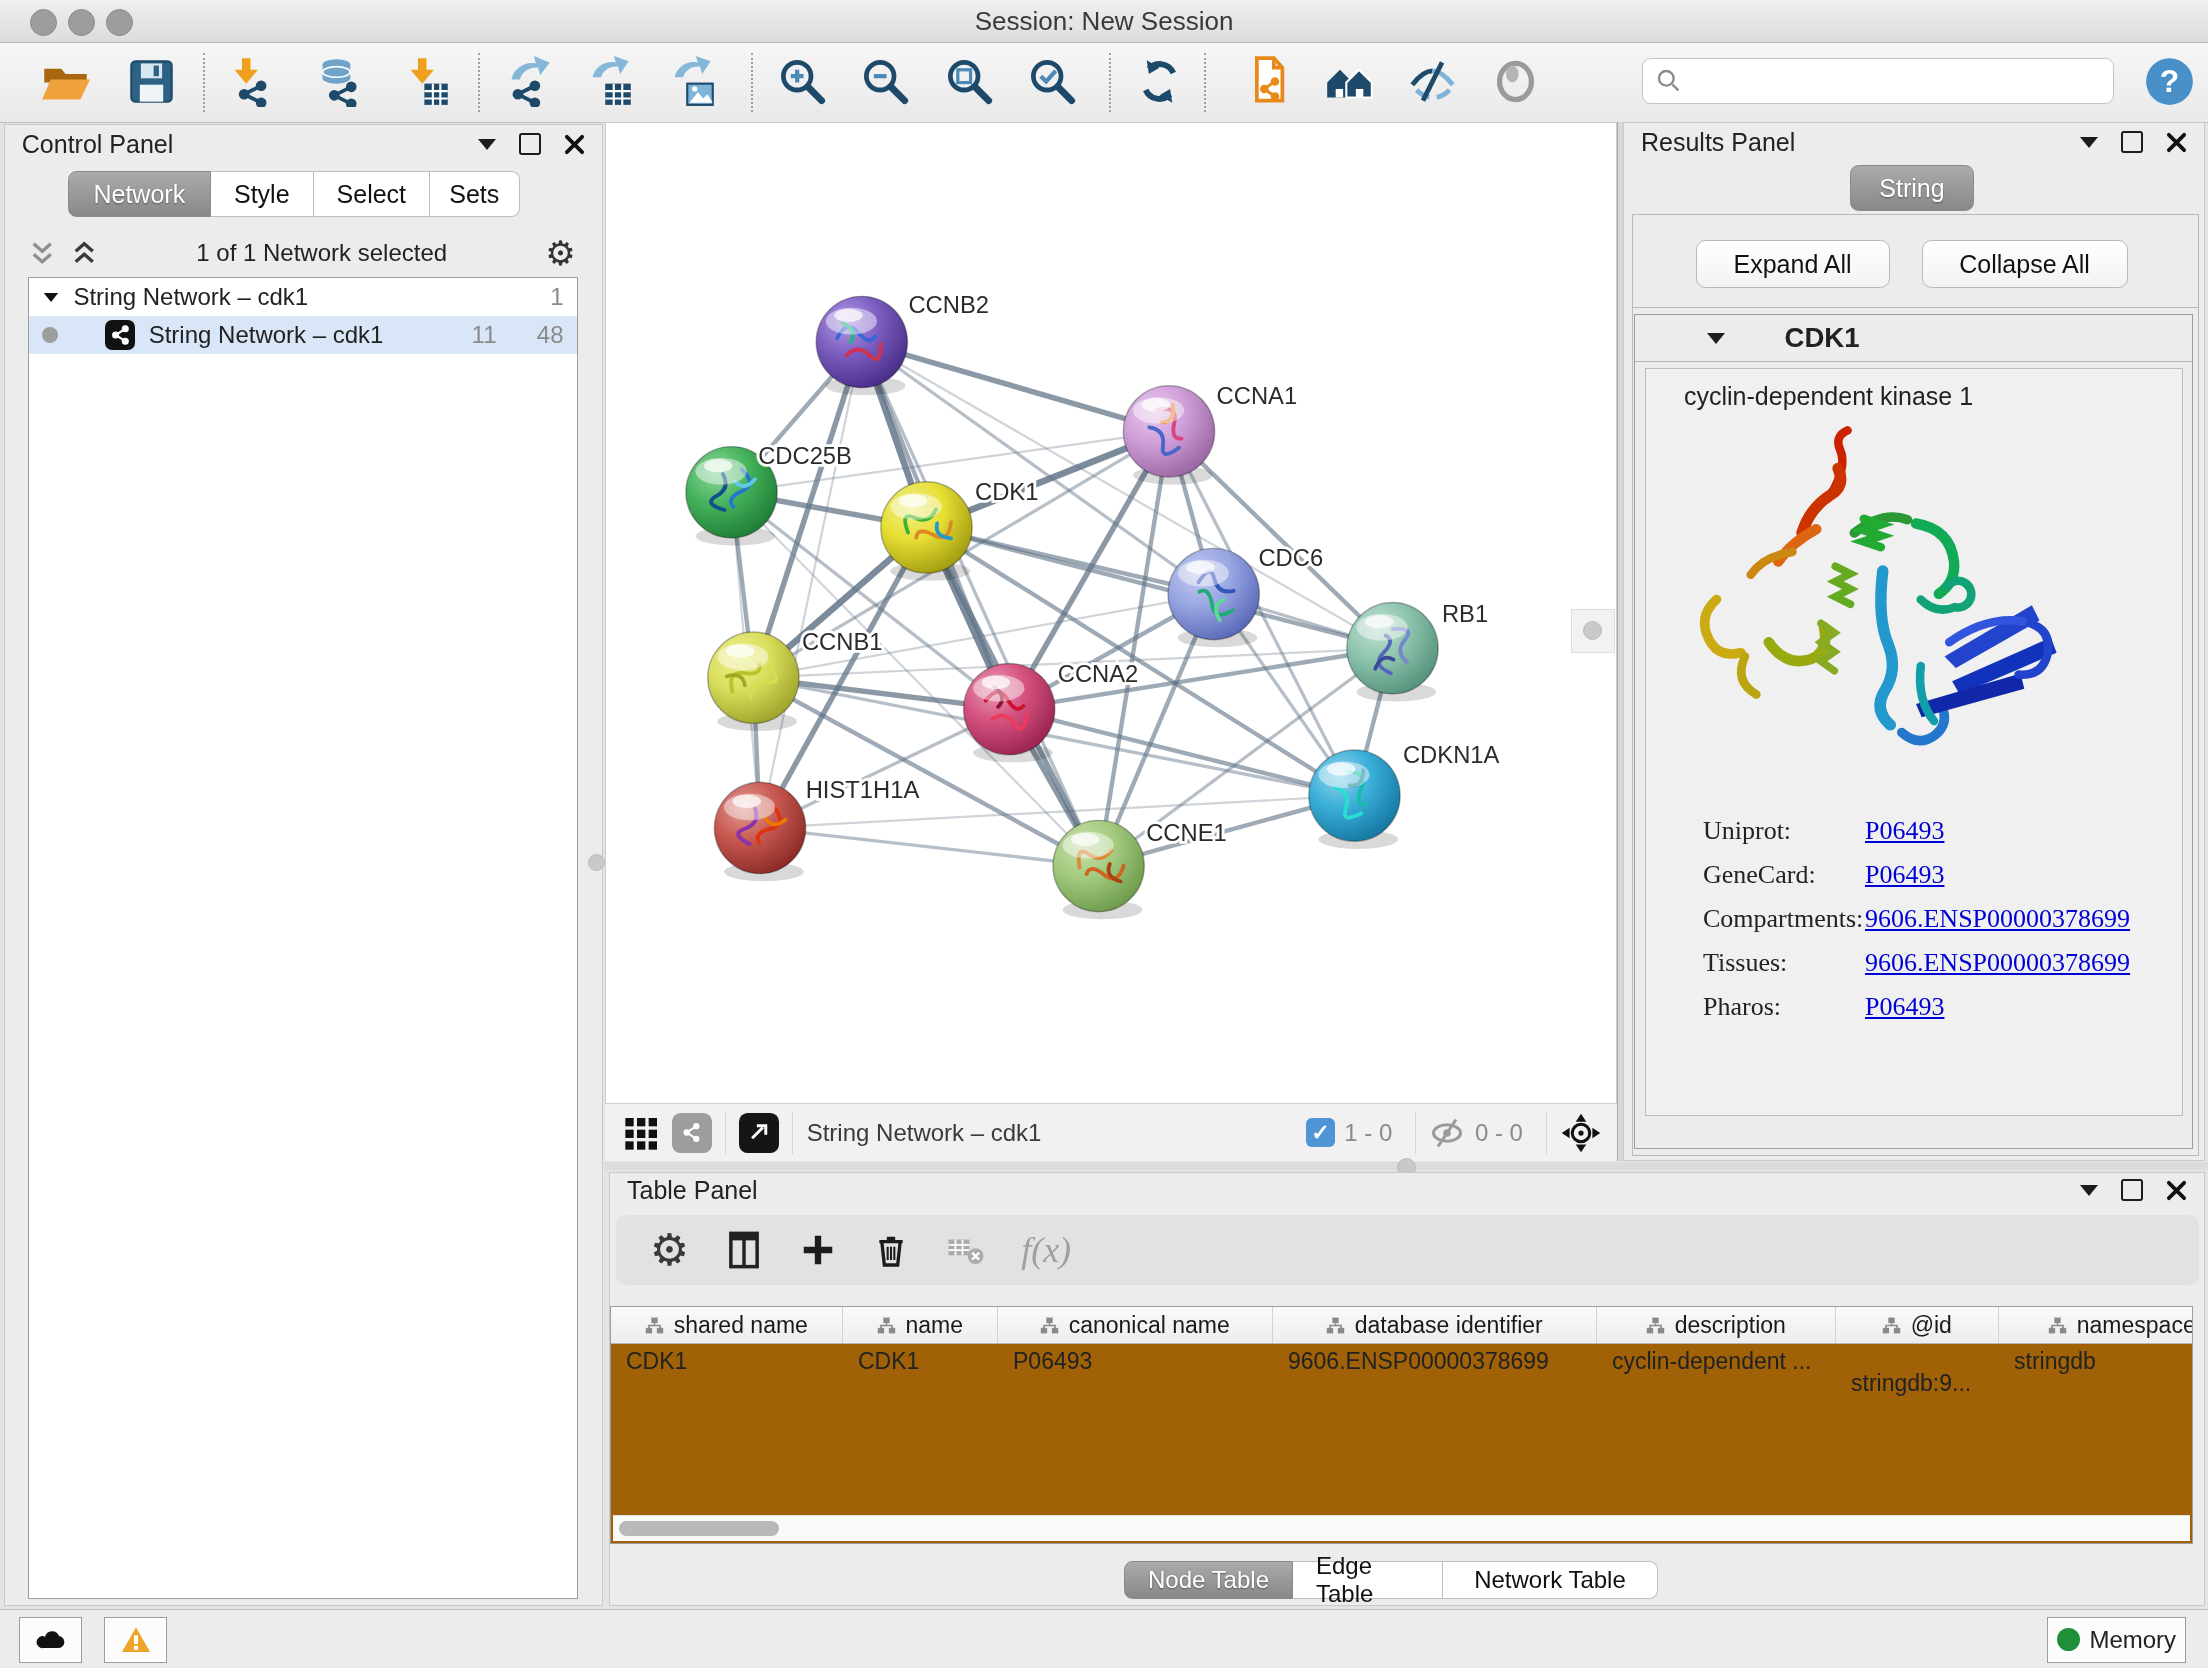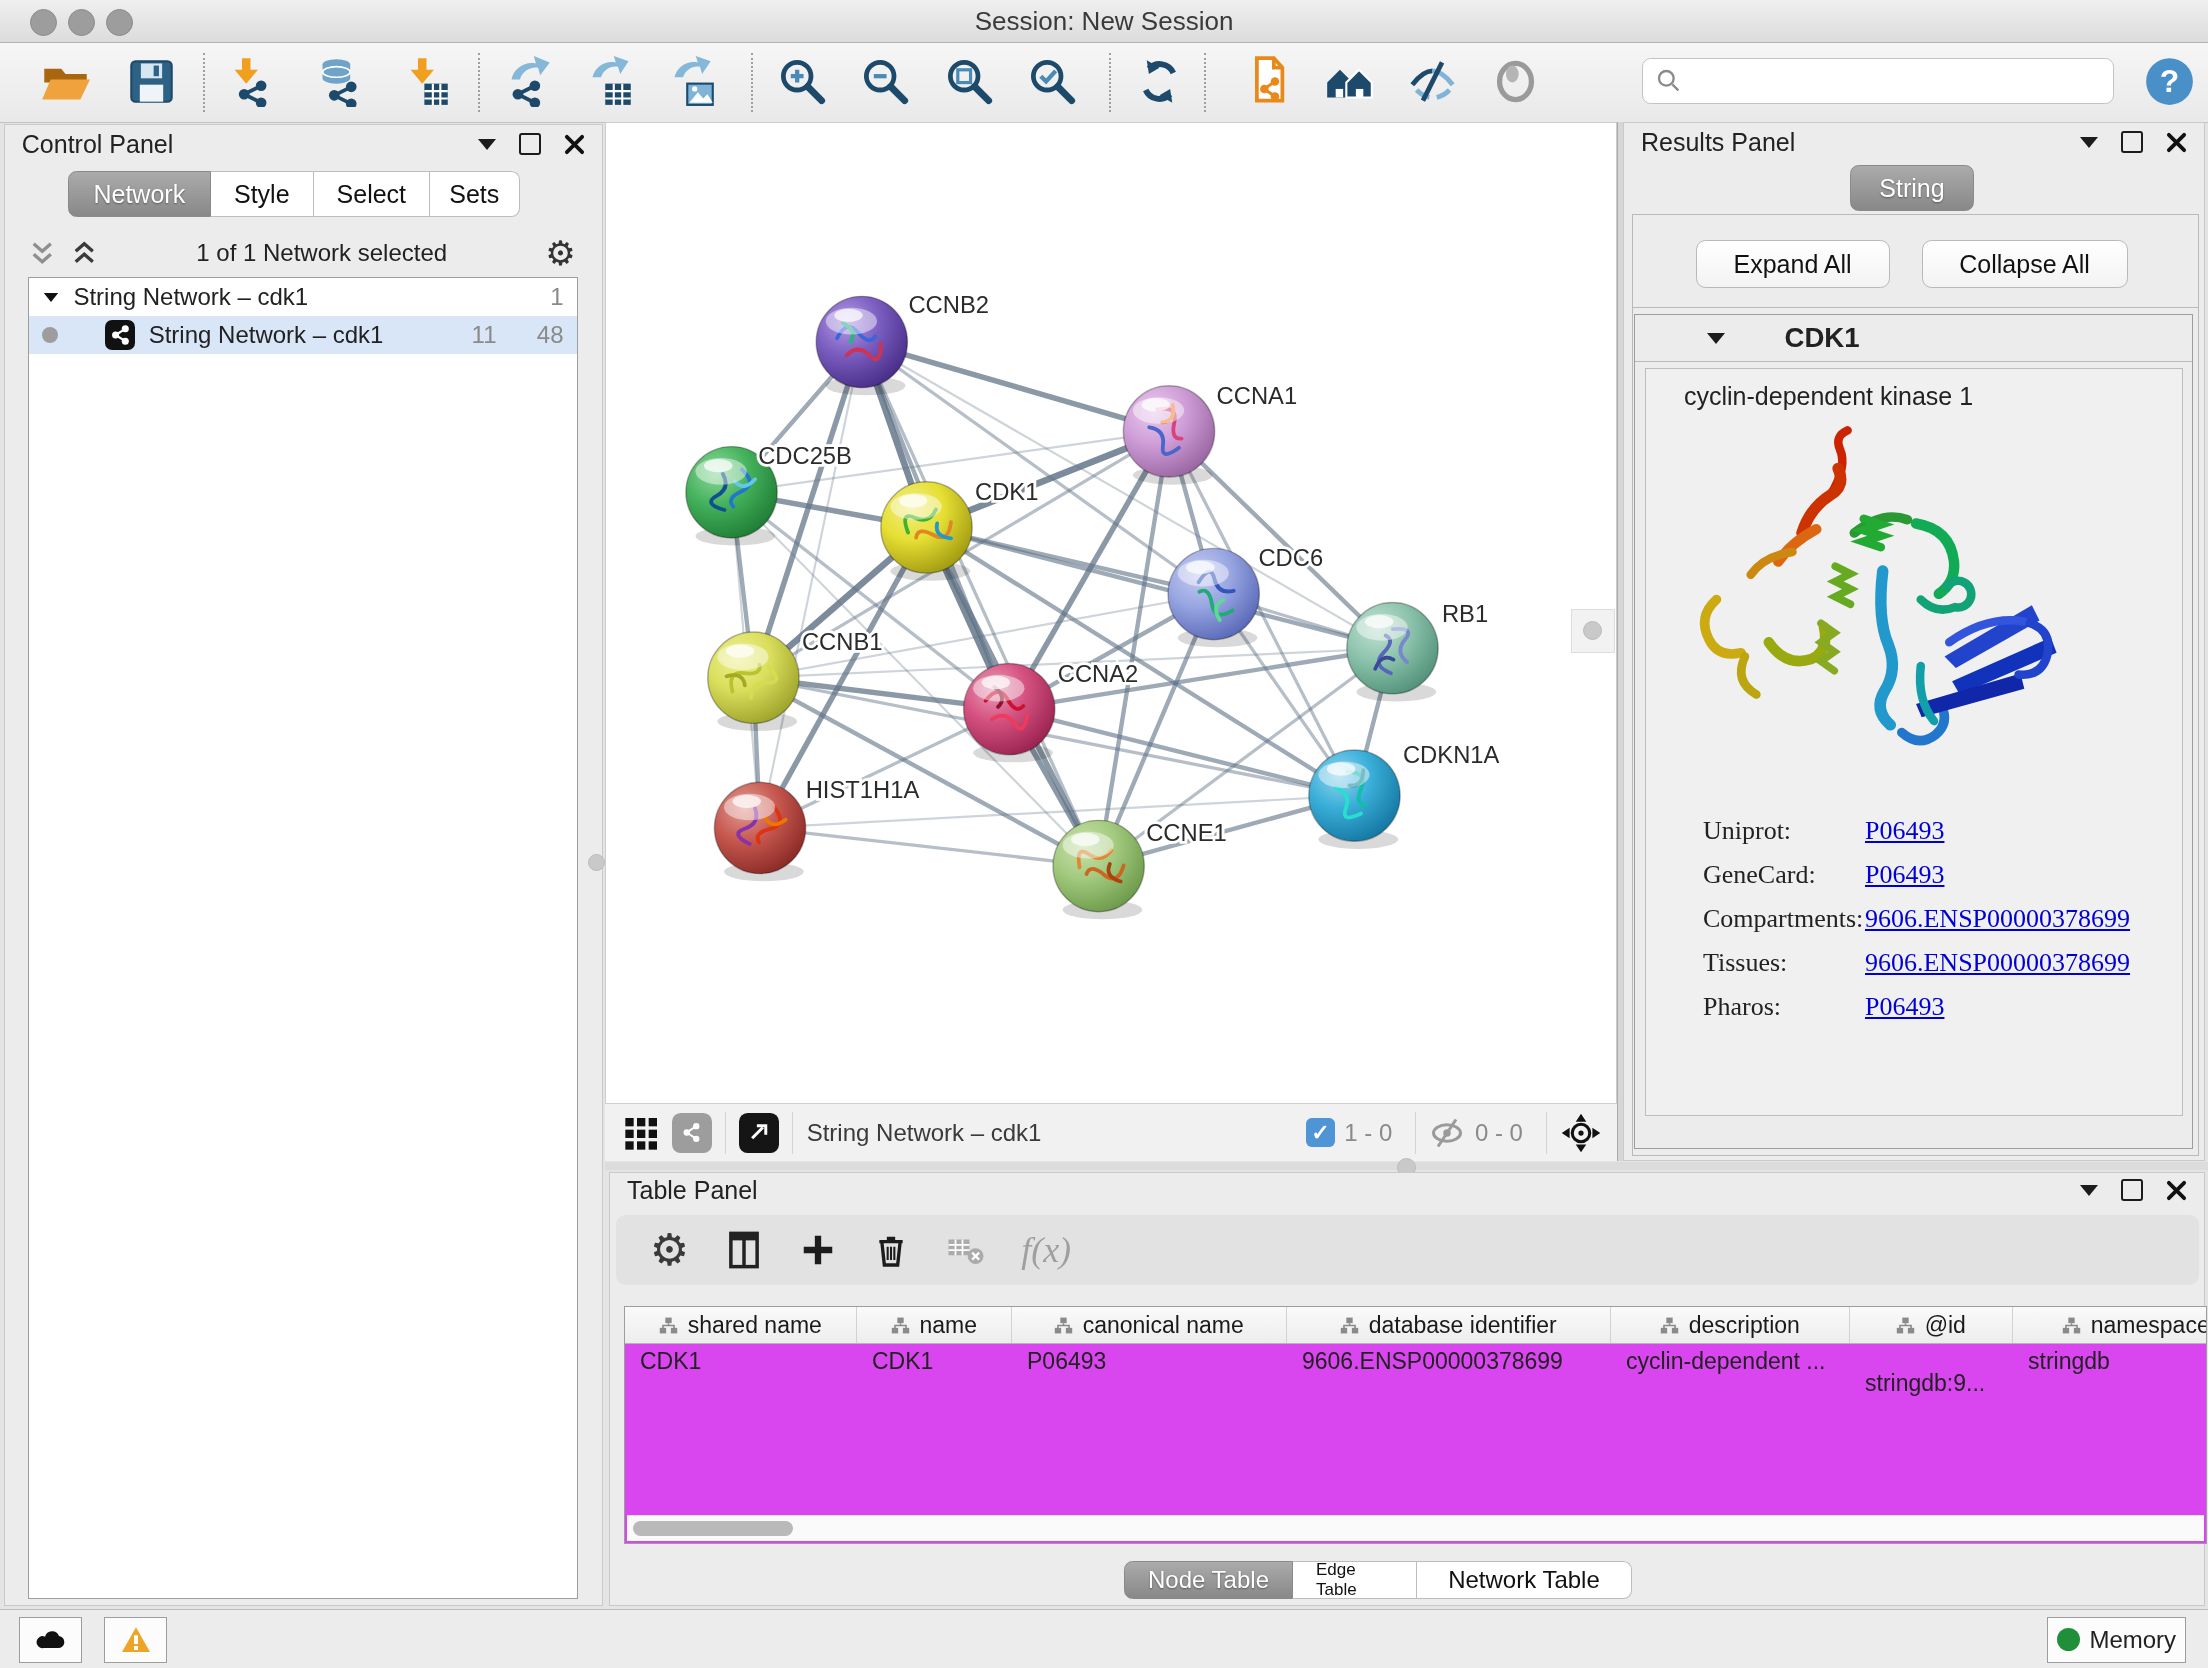--- a/index.html
+++ b/index.html
@@ -51,22 +51,22 @@
   .trow .cnt{color:#8a8a8a;margin-left:auto}
   .trow.sel{background:#d9e6f8}
   
   .btn{background:linear-gradient(#fff,#f3f3f3);border:1.4px solid #b9b9b9;
     border-radius:9.5px;font-size:25px;color:#111;display:flex;align-items:center;
     justify-content:center}
   
   .rlink{color:#0000d6;text-decoration:underline}
   .serif{font-family:"Liberation Serif",serif}
   
-  #tbl{position:absolute;left:14px;top:133px;width:1581px;height:236px;
-    background:#d946ef;border:1.9px solid #9d9d9d;overflow:hidden}
+  #tbl{position:absolute;left:0;top:133px;width:1581px;height:236px;
+    background:#a16207;border:1.9px solid #9d9d9d;overflow:hidden}
   #tbl-head{display:flex;height:36px;background:linear-gradient(#fafafa,#ededed);
     border-bottom:1.9px solid #b5b5b5}
   .th{display:flex;align-items:center;justify-content:center;gap:9.5px;font-size:23px;
     color:#1a1a1a;border-right:1px solid #d2d2d2;box-sizing:border-box;overflow:hidden;
     white-space:nowrap;flex:none}
   .th svg{width:19px;height:19px;flex:none}
   #tbl-row{display:flex;height:34px;align-items:center;font-size:23px}
   .td{padding-left:15px;box-sizing:border-box;white-space:nowrap;overflow:hidden;flex:none}
   #hscroll{position:absolute;left:1.9px;bottom:1.9px;right:1.9px;height:25px;background:#fafafa;
     border-top:1px solid #e0e0e0}
@@ -846,21 +846,21 @@
       </div>
     <div id="hscroll">
         <div class="thumb"></div>
       </div>
   </div>
 
   <div class="seg" style="position:absolute;left:514px;top:388px">
     <div class="tab sel" style="width:169px;height:38px;font-size:24px">
         <span>Node Table</span>
       </div>
-    <div class="tab" style="width:124px;height:38px;font-size:17px">
+    <div class="tab" style="width:150px;height:38px;font-size:24px">
         <span>Edge Table</span>
       </div>
     <div class="tab" style="width:215px;height:38px;font-size:24px">
         <span>Network Table</span>
       </div>
   </div>
 </div>
 
 <div class="abs" id="statusbar">
   <div class="sbtn" style="left:19px">

